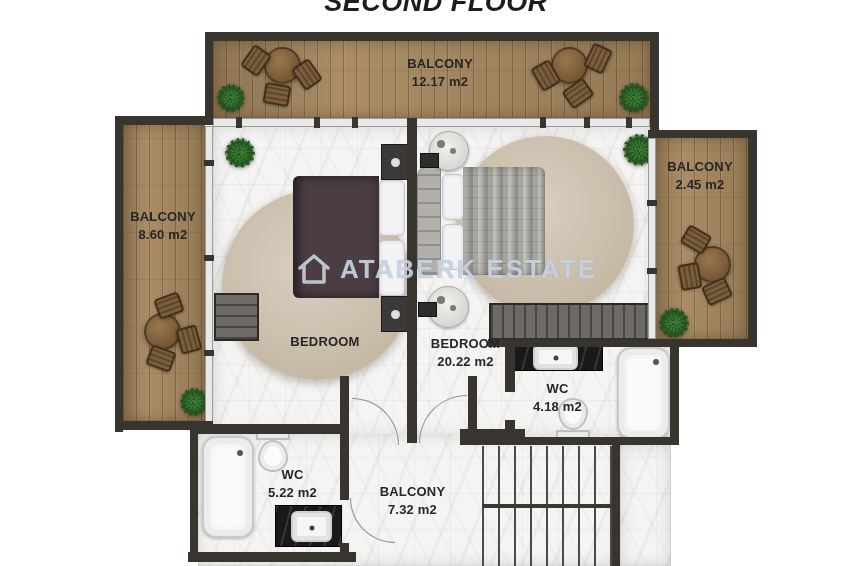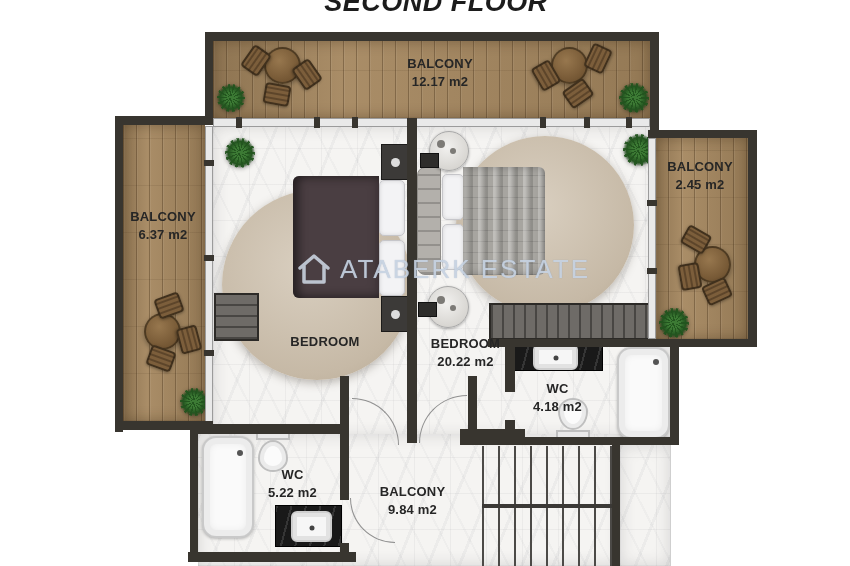--- a/index.html
+++ b/index.html
@@ -67,21 +67,21 @@
               background:#ddd; border-radius:50%; display:block; }
   .stable { position:absolute; border-radius:50%; z-index:3;
             background: radial-gradient(circle at 45% 40%, #f2f1ef, #d8d6d2 70%, #c0beba);
             border:1px solid #a8a8a8; box-shadow:0 1px 3px rgba(0,0,0,0.3); }
   .stable i { position:absolute; width:8px; height:8px; border-radius:50%; background:#7c7a76; display:block; }
   .frame { position:absolute; background:#2e2d2b; border:1px solid #111; z-index:3; }
   .bed { position:absolute; z-index:3; }
   .pillow { position:absolute; background:#f3f3f5; border:1px solid #c6c6ca; border-radius:5px;
             box-shadow: inset 0 0 4px rgba(0,0,0,0.12); }
   .wm-row { position:absolute; left:296px; top:252px; display:flex; align-items:center; gap:8px; z-index:9; }
-  .wm-text { font-size:26px; font-weight:normal; letter-spacing:2px; color:rgba(208,218,232,0.82);
+  .wm-text { font-size:26px; font-weight:bold; letter-spacing:2px; color:rgba(208,218,232,0.82);
              text-shadow:0 0 1px rgba(120,140,170,0.6); white-space:nowrap; }
   .wm-url { position:absolute; left:342px; top:296px; z-index:9; font-size:17px; font-weight:bold;
             letter-spacing:1px; color:rgba(208,218,232,0.8); }
 </style>
 </head>
 <body>
 
 <div class="plan">
 
   <div class="title">SECOND FLOOR</div>
@@ -224,21 +224,21 @@
   <div class="arc" style="left:352px;top:398px;width:47px;height:47px;border-top:1.5px solid #8f8f8f;border-right:1.5px solid #8f8f8f;border-radius:0 100% 0 0"></div>
   <div class="arc" style="left:419px;top:395px;width:48px;height:48px;border-top:1.5px solid #8f8f8f;border-left:1.5px solid #8f8f8f;border-radius:100% 0 0 0"></div>
   <div class="arc" style="left:350px;top:498px;width:45px;height:45px;border-bottom:1.5px solid #8f8f8f;border-left:1.5px solid #8f8f8f;border-radius:0 0 0 100%"></div>
 
   <div class="lbl" style="left:360px;top:55px;width:160px">
     <span>BALCONY</span>
     <span>12.17 m2</span>
   </div>
   <div class="lbl" style="left:113px;top:208px;width:100px">
     <span>BALCONY</span>
-    <span>6.37 m2</span>
+    <span>8.60 m2</span>
   </div>
   <div class="lbl" style="left:645px;top:158px;width:110px">
     <span>BALCONY</span>
     <span>2.45 m2</span>
   </div>
   <div class="lbl" style="left:245px;top:333px;width:160px">
     <span>BEDROOM</span>
   </div>
   <div class="lbl" style="left:388px;top:335px;width:155px">
     <span>BEDROOM</span>
@@ -247,21 +247,21 @@
   <div class="lbl" style="left:505px;top:380px;width:105px">
     <span>WC</span>
     <span>4.18 m2</span>
   </div>
   <div class="lbl" style="left:240px;top:466px;width:105px">
     <span>WC</span>
     <span>5.22 m2</span>
   </div>
   <div class="lbl" style="left:335px;top:483px;width:155px">
     <span>BALCONY</span>
-    <span>9.84 m2</span>
+    <span>7.32 m2</span>
   </div>
 
   <div class="wm-row">
     <svg width="36" height="34" viewBox="0 0 36 34">
       <path d="M4 16 L18 4 L32 16 M8 13 V30 H28 V13" fill="none" stroke="rgba(208,218,232,0.85)" stroke-width="3.5" stroke-linecap="round" stroke-linejoin="round"></path>
     </svg>
     <span class="wm-text">ATABERK ESTATE</span>
   </div>
 
 </div>

